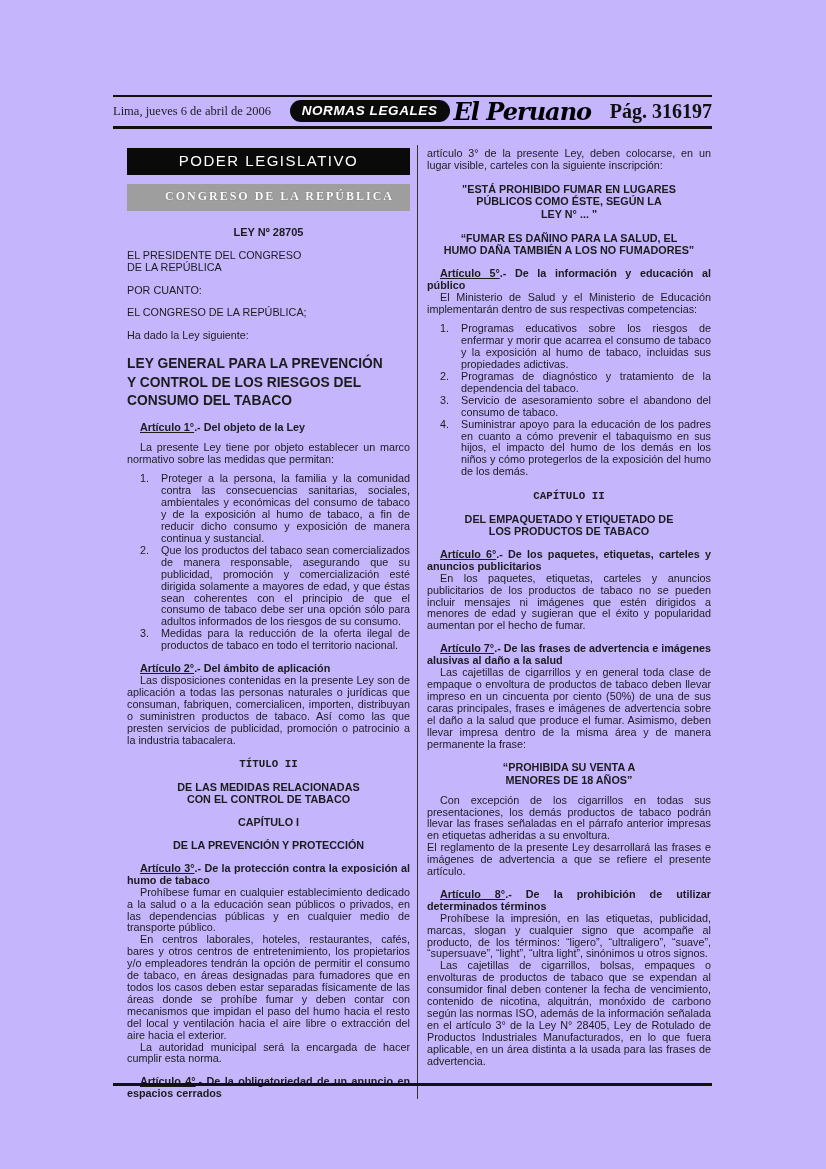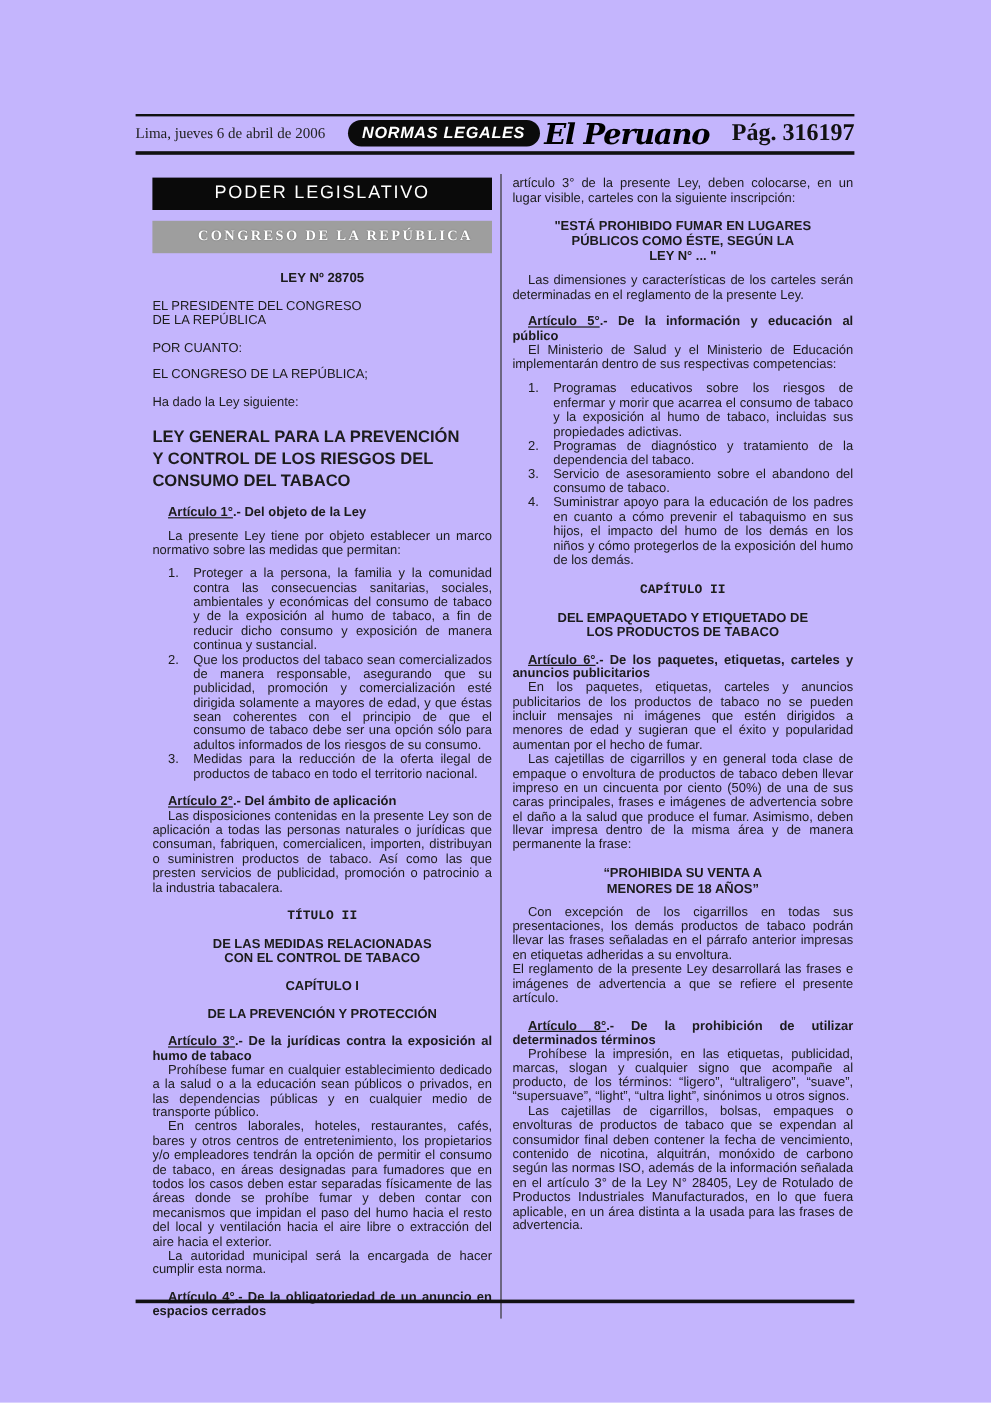--- a/index.html
+++ b/index.html
@@ -106,37 +106,38 @@
 
       <div class="art-h"><span class="art-label">Artículo 2°</span><span>.- Del ámbito de aplicación</span></div>
       <p class="p">Las disposiciones contenidas en la presente Ley son de aplicación a todas las personas naturales o jurídicas que consuman, fabriquen, comercialicen, importen, distribuyan o suministren productos de tabaco. Así como las que presten servicios de publicidad, promoción o patrocinio a la industria tabacalera.</p>
 
       <div class="chead big-gap">TÍTULO II</div>
       <div class="chead pre">DE LAS MEDIDAS RELACIONADAS
 CON EL CONTROL DE TABACO</div>
       <div class="chead">CAPÍTULO I</div>
       <div class="chead">DE LA PREVENCIÓN Y PROTECCIÓN</div>
 
-      <div class="art-h"><span class="art-label">Artículo 3°</span><span>.- De la jurídicas contra la exposición al humo de tabaco</span></div>
+      <div class="art-h"><span class="art-label">Artículo 3°</span><span>.- De la protección contra la exposición al humo de tabaco</span></div>
       <p class="p">Prohíbese fumar en cualquier establecimiento dedicado a la salud o a la educación sean públicos o privados, en las dependencias públicas y en cualquier medio de transporte público.</p>
       <p class="p">En centros laborales, hoteles, restaurantes, cafés, bares y otros centros de entretenimiento, los propietarios y/o empleadores tendrán la opción de permitir el consumo de tabaco, en áreas designadas para fumadores que en todos los casos deben estar separadas físicamente de las áreas donde se prohíbe fumar y deben contar con mecanismos que impidan el paso del humo hacia el resto del local y ventilación hacia el aire libre o extracción del aire hacia el exterior.</p>
       <p class="p">La autoridad municipal será la encargada de hacer cumplir esta norma.</p>
 
       <div class="art-h"><span class="art-label">Artículo 4°</span><span>.- De la obligatoriedad de un anuncio en espacios cerrados</span></div>
 
     </div>
 
     <div class="col col-right">
       <p class="p noindent" style="margin-top:3px">artículo 3° de la presente Ley, deben colocarse, en un lugar visible, carteles con la siguiente inscripción:</p>
 
       <div class="quote pre">"ESTÁ PROHIBIDO FUMAR EN LUGARES
 PÚBLICOS COMO ÉSTE, SEGÚN LA
 LEY N° ... "</div>
+      <div class="quote pre">“FUMAR ES DAÑINO PARA LA SALUD, EL
+HUMO DAÑA TAMBIÉN A LOS NO FUMADORES”</div>
 
-      <p class="p gap-s">Las dimensiones y características de los carteles serán determinadas en el reglamento de la presente Ley.</p>
 
       <div class="art-h"><span class="art-label">Artículo 5°</span><span>.- De la información y educación al público</span></div>
       <p class="p">El Ministerio de Salud y el Ministerio de Educación implementarán dentro de sus respectivas competencias:</p>
       <div class="list">
         <div class="li">
             <span class="num">1.</span>
             <span class="txt">Programas educativos sobre los riesgos de enfermar y morir que acarrea el consumo de tabaco y la exposición al humo de tabaco, incluidas sus propiedades adictivas.</span>
           </div>
         <div class="li">
             <span class="num">2.</span>
@@ -152,20 +153,21 @@
           </div>
       </div>
 
       <div class="chead big-gap">CAPÍTULO II</div>
       <div class="chead pre">DEL EMPAQUETADO Y ETIQUETADO DE
 LOS PRODUCTOS DE TABACO</div>
 
       <div class="art-h"><span class="art-label">Artículo 6°</span><span>.- De los paquetes, etiquetas, carteles y anuncios publicitarios</span></div>
       <p class="p">En los paquetes, etiquetas, carteles y anuncios publicitarios de los productos de tabaco no se pueden incluir mensajes ni imágenes que estén dirigidos a menores de edad y sugieran que el éxito y popularidad aumentan por el hecho de fumar.</p>
 
+      <div class="art-h"><span class="art-label">Artículo 7°</span><span>.- De las frases de advertencia e imágenes alusivas al daño a la salud</span></div>
       <p class="p">Las cajetillas de cigarrillos y en general toda clase de empaque o envoltura de productos de tabaco deben llevar impreso en un cincuenta por ciento (50%) de una de sus caras principales, frases e imágenes de advertencia sobre el daño a la salud que produce el fumar. Asimismo, deben llevar impresa dentro de la misma área y de manera permanente la frase:</p>
 
       <div class="quote pre">“PROHIBIDA SU VENTA A
 MENORES DE 18 AÑOS”</div>
 
       <p class="p gap-s">Con excepción de los cigarrillos en todas sus presentaciones, los demás productos de tabaco podrán llevar las frases señaladas en el párrafo anterior impresas en etiquetas adheridas a su envoltura.</p>
       <p class="p noindent">El reglamento de la presente Ley desarrollará las frases e imágenes de advertencia a que se refiere el presente artículo.</p>
 
       <div class="art-h"><span class="art-label">Artículo 8°</span><span>.- De la prohibición de utilizar determinados términos</span></div>
       <p class="p">Prohíbese la impresión, en las etiquetas, publicidad, marcas, slogan y cualquier signo que acompañe al producto, de los términos: “ligero”, “ultraligero”, “suave”, “supersuave”, “light”, “ultra light”, sinónimos u otros signos.</p>

